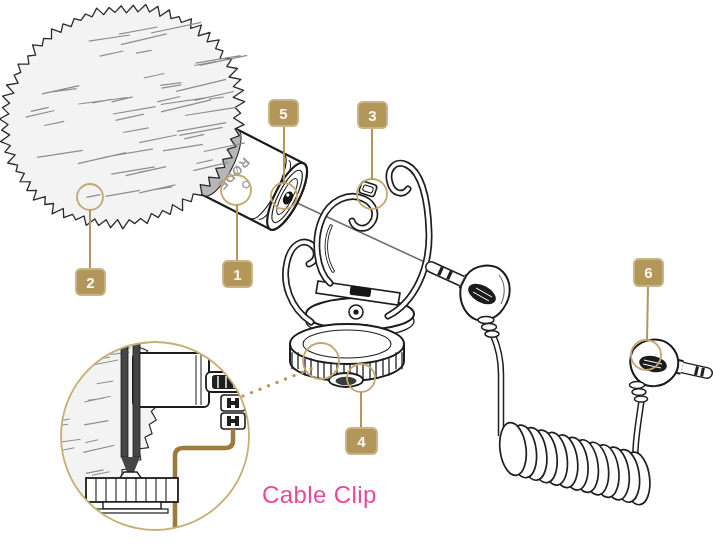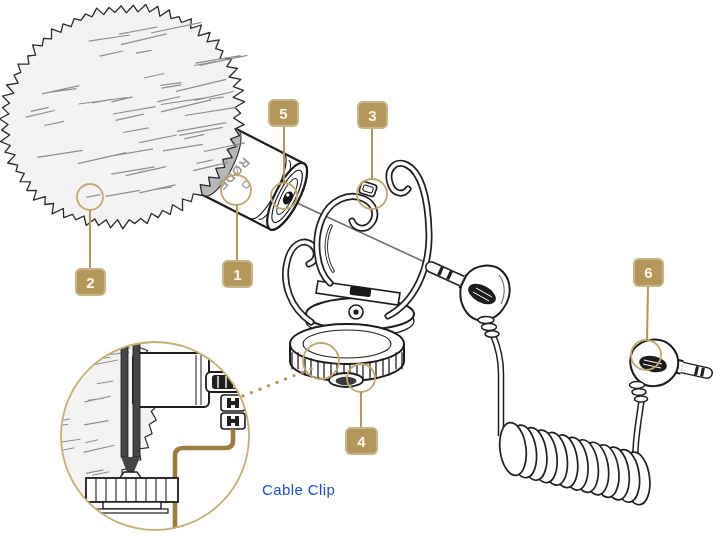--- a/index.html
+++ b/index.html
@@ -19,21 +19,21 @@
     font-size:15px;font-weight:700;box-shadow:inset 0 0 0 2px rgba(255,255,255,.28);
     user-select:none;
   }
   #badge-1{left:222px;top:260px}
   #badge-2{left:75px;top:268px}
   #badge-3{left:357px;top:101px}
   #badge-4{left:345px;top:427px;width:33px}
   #badge-5{left:268px;top:99px}
   #badge-6{left:633px;top:258px;height:29px}
   .caption{
-    position:absolute;left:262px;top:481px;font-size:15px;color:#1d4ed8;
+    position:absolute;left:262px;top:481px;font-size:24px;color:#ec4899;
     letter-spacing:.4px;
     text-align:center;
   }
   .gold-line{stroke:var(--accent);stroke-width:2;}
   .gold-circle{stroke:var(--circle-gold);stroke-width:1.8;fill:none;}
   .gold-dot{fill:var(--accent);}
   .inset-cable{stroke:var(--cable-gold);}
 </style>
 </head>
 <body>

